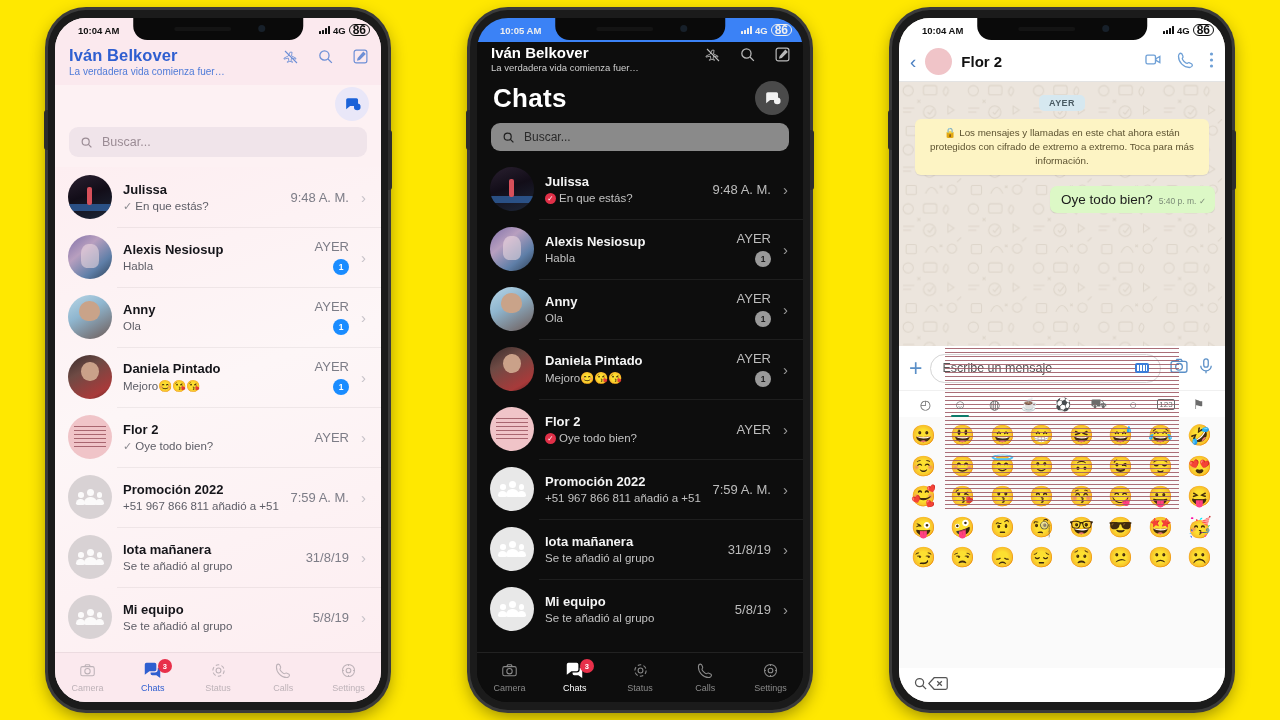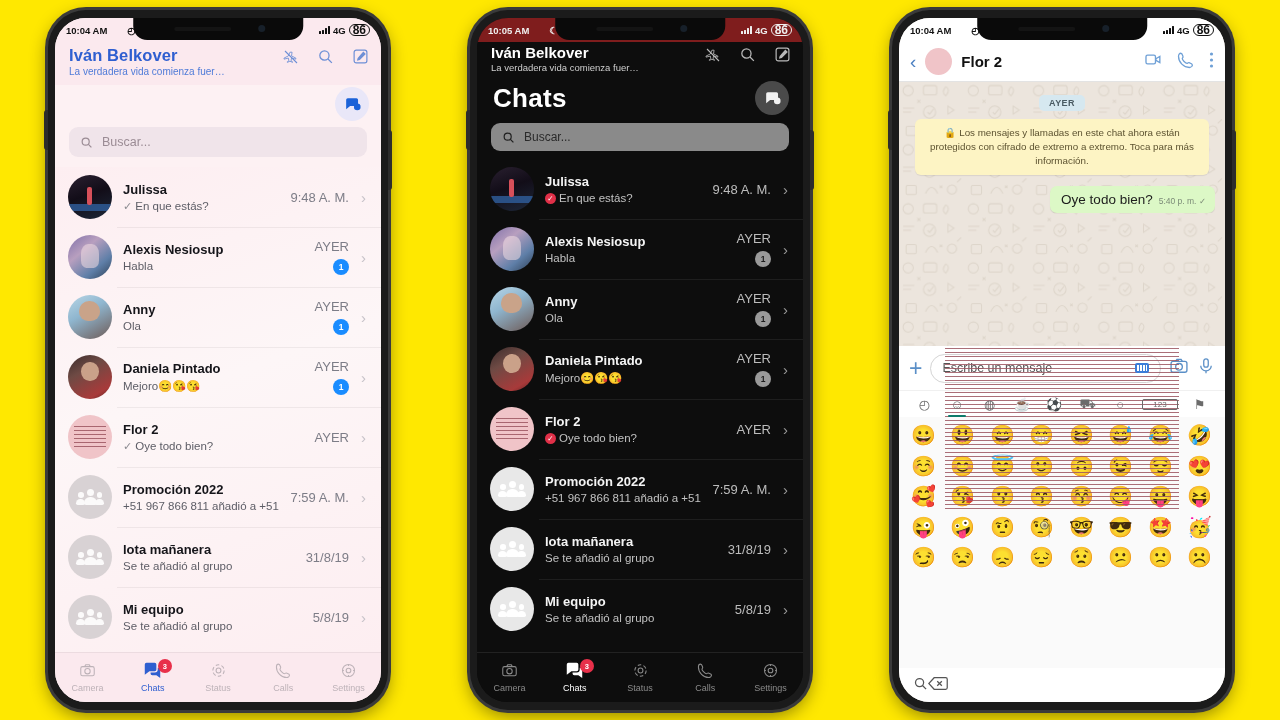--- a/index.html
+++ b/index.html
@@ -38,21 +38,21 @@
   }
   .notch .cam{ position:absolute; right:22%; top:7px; width:7px;height:7px;border-radius:50%;background:#17202a;}
   .notch .spk{ position:absolute; left:24%; top:9px; width:34%;height:4px;border-radius:3px;background:#141414;}
 
   
   .statusbar{
     height:24px; flex:0 0 24px; display:flex; align-items:center;
     justify-content:space-between; padding:0 11px; font-size:9.5px; font-weight:bold;
     z-index:30; position:relative;
   }
-  .sb-left{display:flex;align-items:center;gap:20px;}
+  .sb-left{display:flex;align-items:center;gap:20px;margin-left:12px;}
   .sb-right{display:flex;align-items:center;gap:3px;}
   .bars{display:flex;align-items:flex-end;gap:1px;height:8px;}
   .bars i{display:block;width:2px;background:currentColor;border-radius:.5px;}
   .bars i:nth-child(1){height:3px}.bars i:nth-child(2){height:4.5px}
   .bars i:nth-child(3){height:6px}.bars i:nth-child(4){height:8px}
   .batt{border:1.2px solid currentColor;border-radius:6px;padding:0 3px;font-size:12px;line-height:10px;}
 
   
   #p1 { left: 48px; top: 10px; width: 340px; height: 700px; }
   #p1 .screen { background: #fdf2f4; }
@@ -88,21 +88,21 @@
     flex:0 0 50px; background:#fbe9ee; display:flex; align-items:center;
     border-top:1px solid rgba(0,0,0,.06);
   }
   .navitem{ flex:1; display:flex; flex-direction:column; align-items:center; gap:2px; position:relative; color:#bdb2b8; font-size:9px;}
   .navitem.active{ color:#2f5fd0; }
   .navbadge{ position:absolute; top:-3px; left:calc(50% + 5px); background:#e8304a; color:#fff; font-size:7.5px; font-weight:bold; border-radius:7px; min-width:14px;height:14px;display:flex;align-items:center;justify-content:center;}
 
   
   #p2 { left: 470px; top: 10px; width: 340px; height: 700px; }
   #p2 .screen{ background:#0d0d0d; }
-  #p2 .statusbar{ color:#efefef; background:#7f1d1d; }
+  #p2 .statusbar{ color:#efefef; background:#3b82f6; }
   .p2-header{ padding:2px 14px 4px 14px; position:relative; background:#0d0d0d;}
   .p2-title{ font-size:15px; font-weight:bold; color:#fff;}
   .p2-sub{ font-size:9.5px; color:#cfcfcf; margin-top:1px;}
   .p2-hicons{ position:absolute; right:12px; top:4px; display:flex; gap:18px; align-items:center; color:#b9b9b9;}
   .p2-chatsrow{ display:flex; align-items:center; justify-content:space-between; padding:4px 14px 8px 16px;}
   .p2-chats-h{ font-size:26px; font-weight:bold; color:#fff; letter-spacing:.3px;}
   .p2-fab{ width:34px;height:34px;border-radius:50%;background:#4a4a4a;display:flex;align-items:center;justify-content:center;}
   .p2-searchwrap{ padding:0 14px 8px 14px;}
   .p2-search{ background:#8a8a8a; border-radius:9px; height:28px; display:flex;align-items:center;gap:9px;padding:0 11px;color:#2a2a2a;font-size:12px;}
   .p2-actions{ display:flex; justify-content:space-between; padding:4px 16px 10px 16px; font-size:13px; color:#efefef;}
@@ -838,21 +838,21 @@
       </div>
 
       <div class="p3-emojibar" id="p3-tabs">
           <span class="tabi" style="font-size: 13px;">◴</span>
           <span class="tabi active" style="font-size: 13px;">☺</span>
           <span class="tabi" style="font-size: 13px;">◍</span>
           <span class="tabi" style="font-size: 13px;">☕</span>
           <span class="tabi" style="font-size: 13px;">⚽</span>
           <span class="tabi" style="font-size: 13px;">⛟</span>
           <span class="tabi" style="font-size: 13px;">○</span>
-          <span class="tabi" style="font-size: 8px; border: 1px solid currentcolor; width: 36px; height: 11px; border-radius: 2px; line-height: 11px;">123</span>
+          <span class="tabi" style="font-size: 8px; border: 1px solid currentcolor; width: 18px; height: 11px; border-radius: 2px; line-height: 11px;">123</span>
           <span class="tabi" style="font-size: 13px;">⚑</span>
         </div>
 
       <div class="emojigrid" id="p3-emojis">
           <span>😀</span>
           <span>😃</span>
           <span>😄</span>
           <span>😁</span>
           <span>😆</span>
           <span>😅</span>

